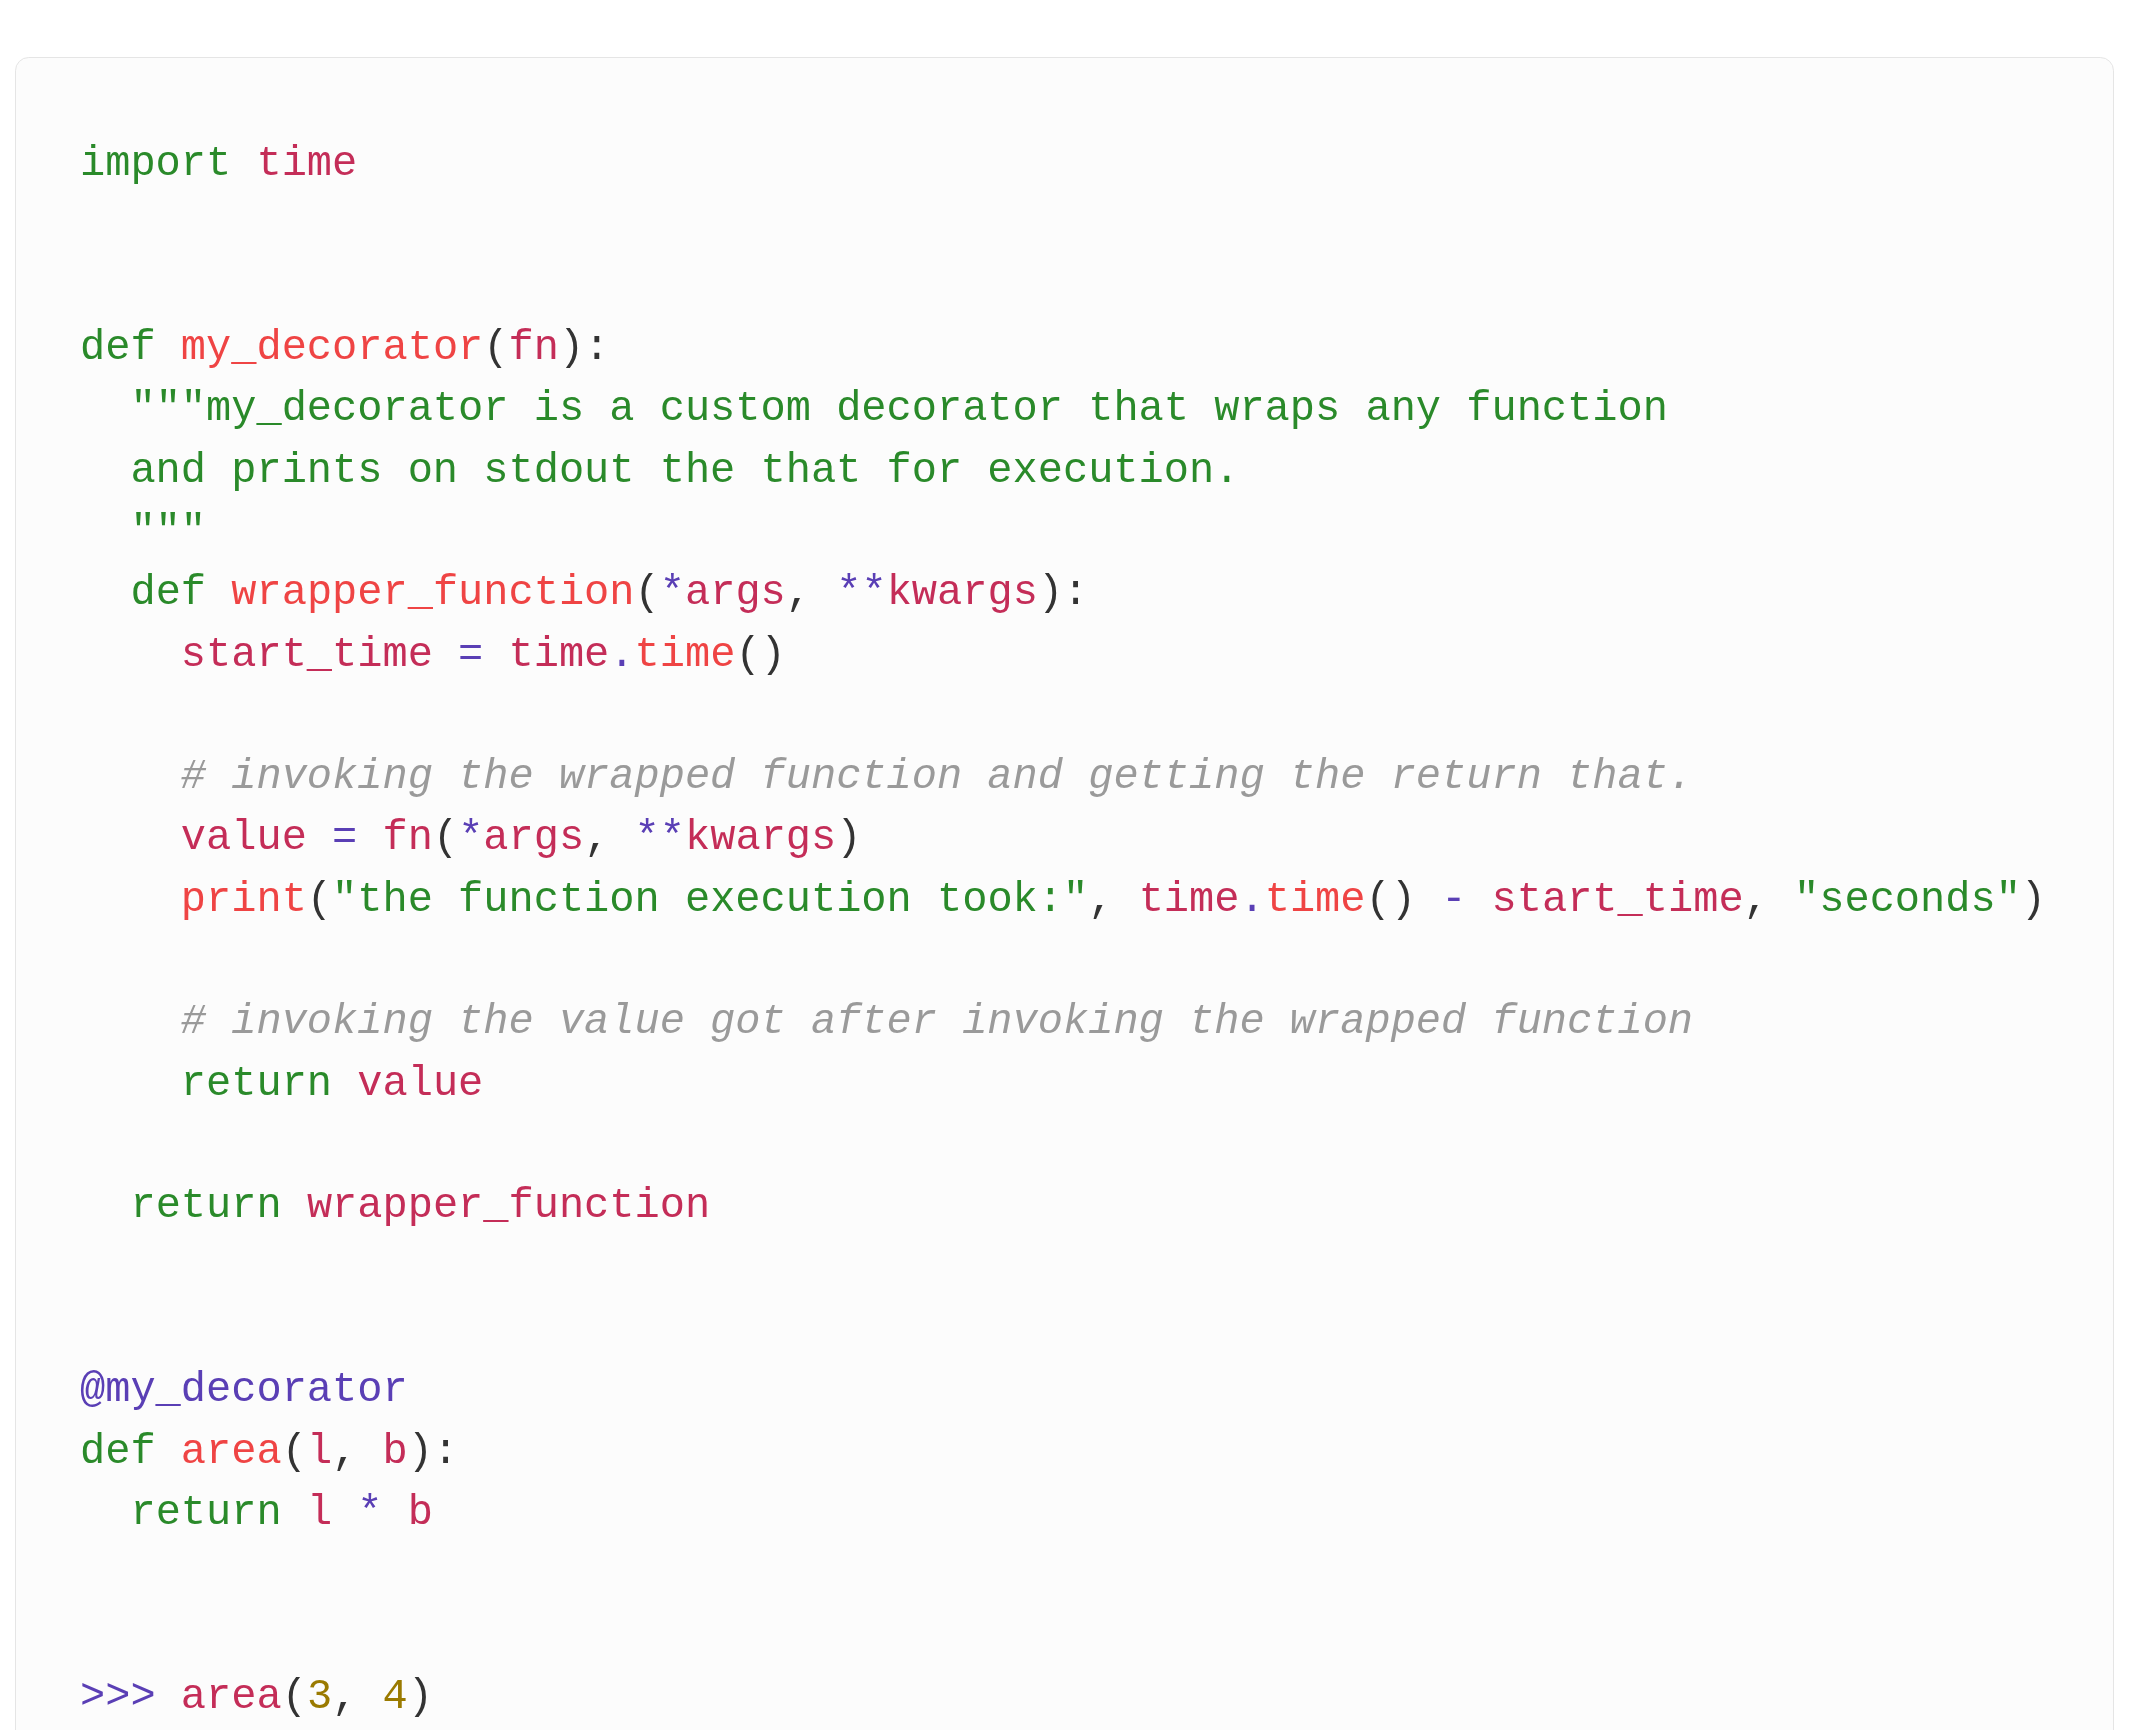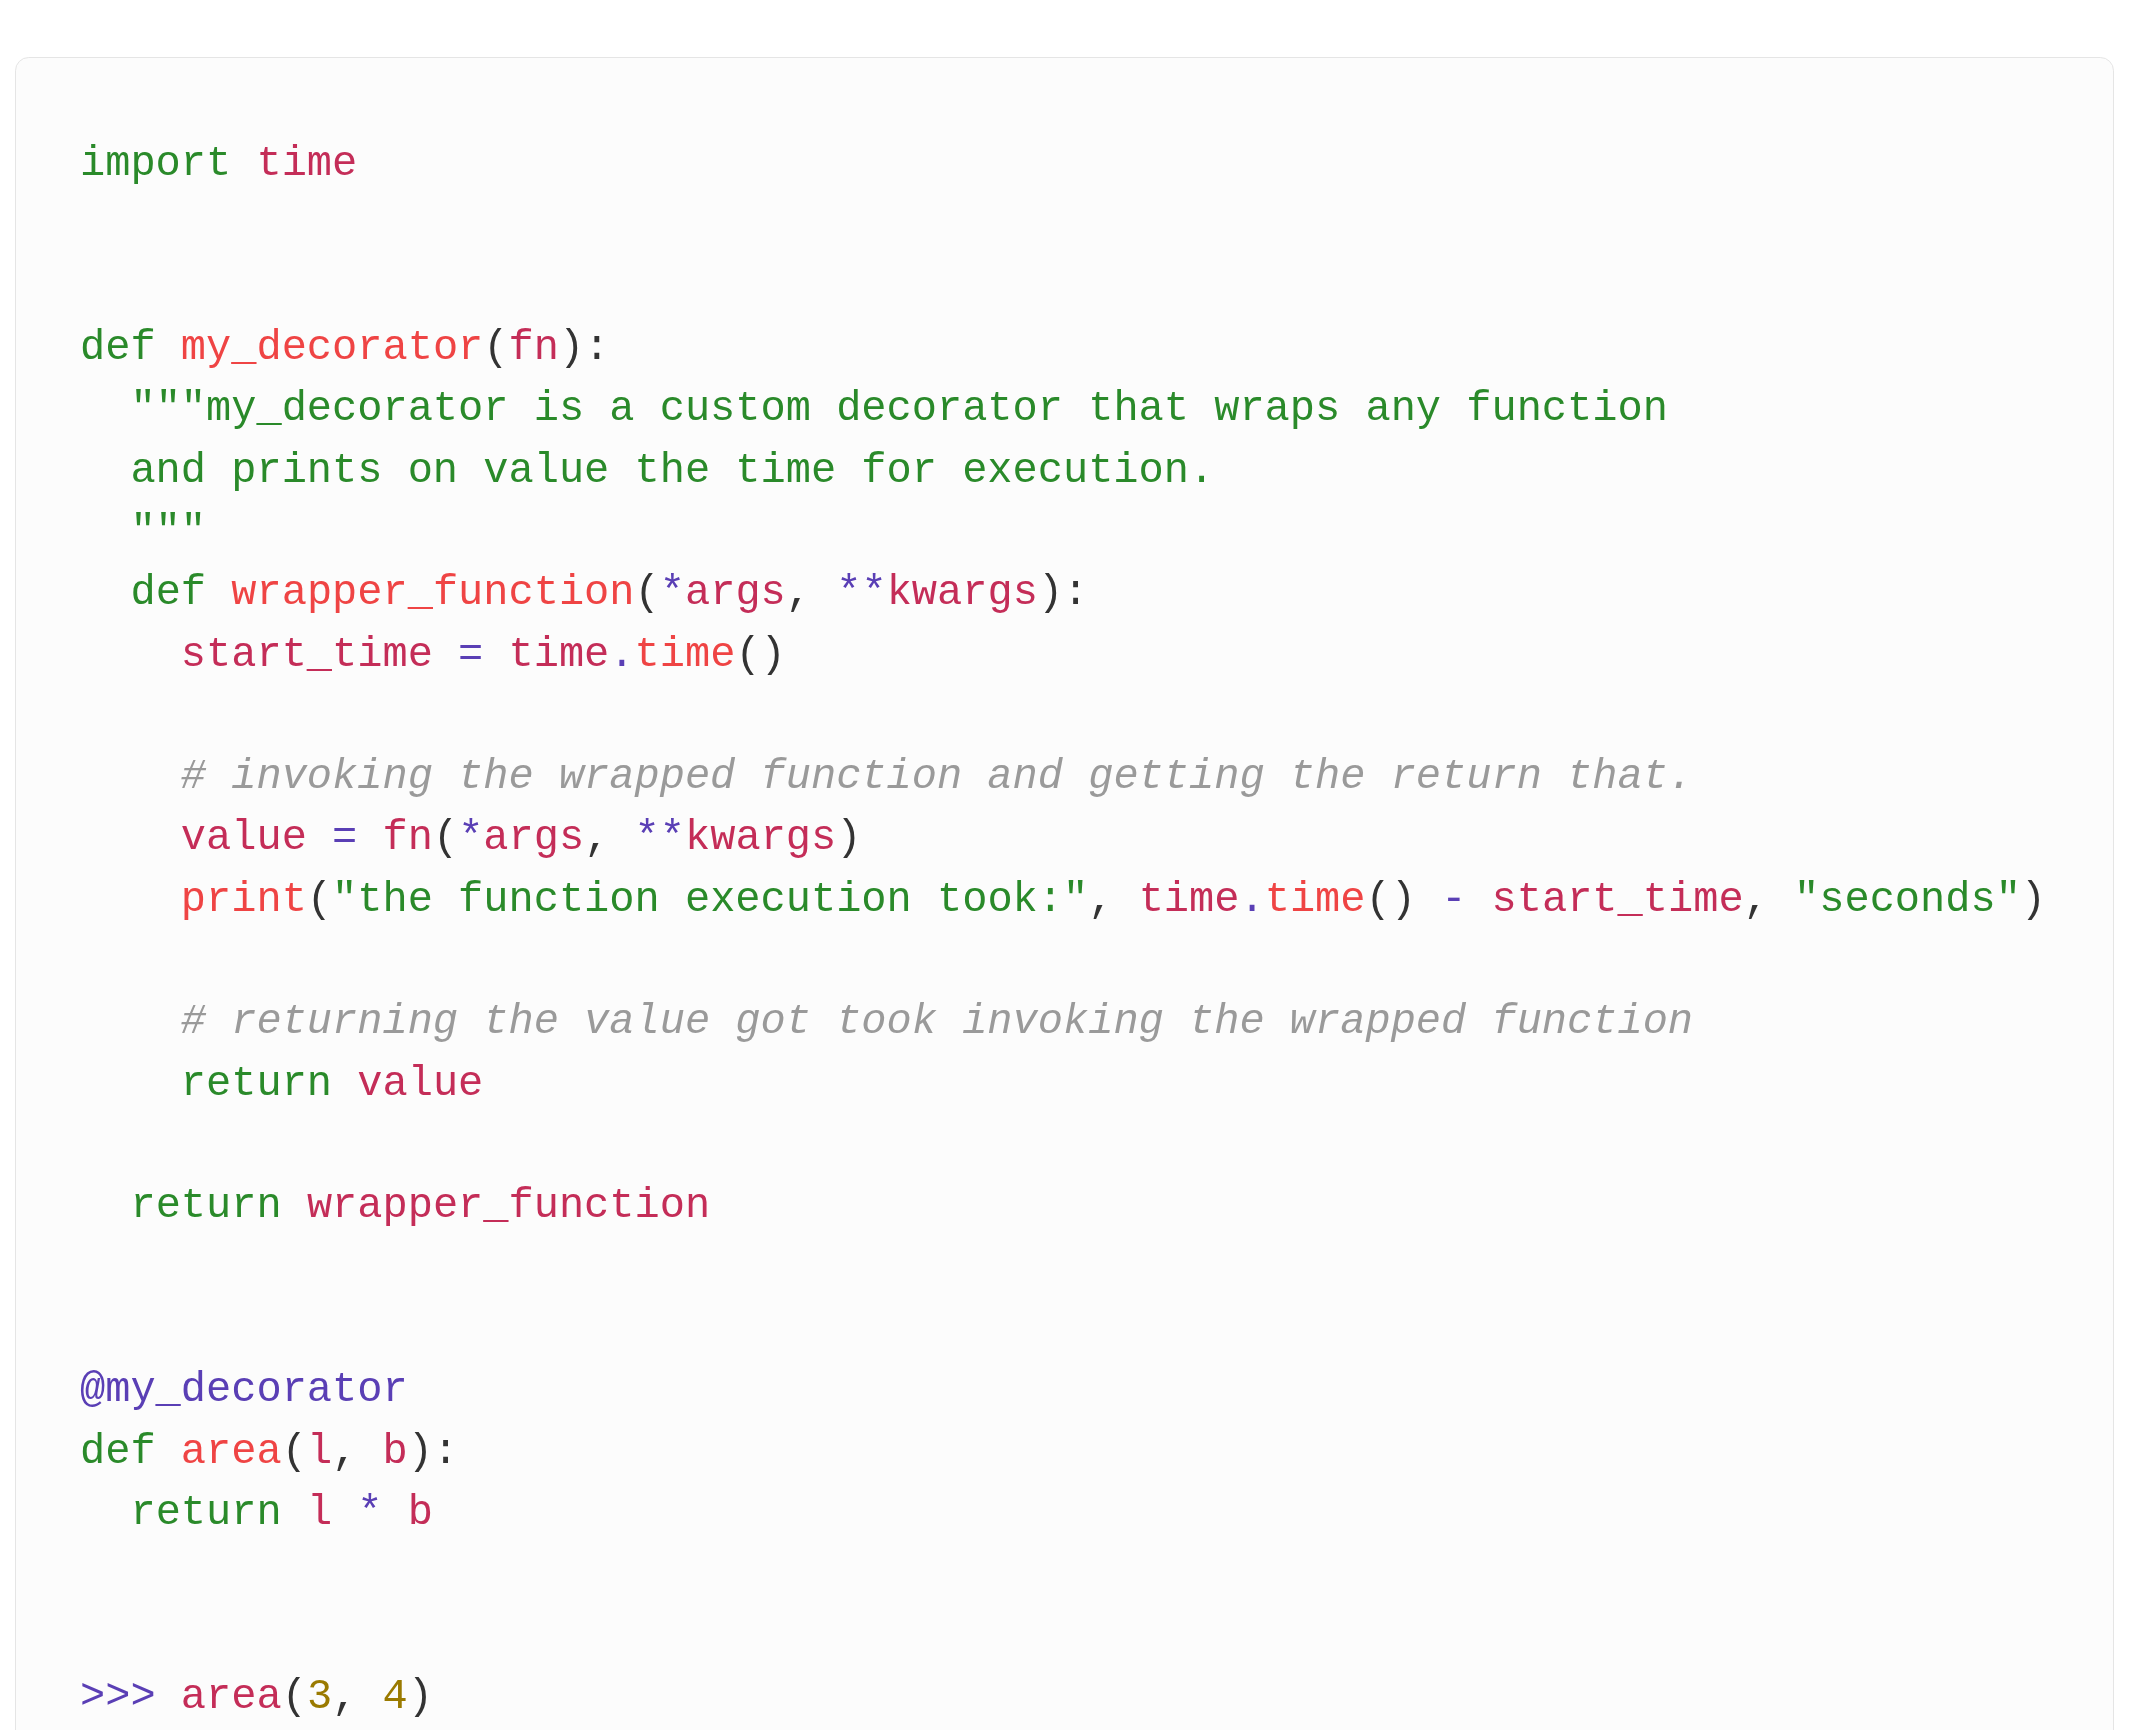--- a/index.html
+++ b/index.html
@@ -36,30 +36,30 @@
   .tok-outstr{color:#c42d58;}       
 </style>
 </head>
 <body>
 
 <pre class="code-card"><span class="tok-kw">import</span> <span class="tok-mod">time</span>
 
 
 <span class="tok-kw">def</span> <span class="tok-fn">my_decorator</span><span class="tok-punc">(</span><span class="tok-mod">fn</span><span class="tok-punc">):</span>
   <span class="tok-doc">"""my_decorator is a custom decorator that wraps any function</span>
-<span class="tok-doc">  and prints on value the time for execution.</span>
+<span class="tok-doc">  and prints on stdout the that for execution.</span>
 <span class="tok-doc">  """</span>
   <span class="tok-kw">def</span> <span class="tok-fn">wrapper_function</span><span class="tok-punc">(</span><span class="tok-op">*</span><span class="tok-mod">args</span><span class="tok-punc">, </span><span class="tok-op">**</span><span class="tok-mod">kwargs</span><span class="tok-punc">):</span>
     <span class="tok-mod">start_time</span><span class="tok-op"> = </span><span class="tok-mod">time</span><span class="tok-op">.</span><span class="tok-fn">time</span><span class="tok-punc">()</span>
 
     <span class="tok-cmt"># invoking the wrapped function and getting the return that.</span>
     <span class="tok-mod">value</span><span class="tok-op"> = </span><span class="tok-mod">fn</span><span class="tok-punc">(</span><span class="tok-op">*</span><span class="tok-mod">args</span><span class="tok-punc">, </span><span class="tok-op">**</span><span class="tok-mod">kwargs</span><span class="tok-punc">)</span>
     <span class="tok-fn">print</span><span class="tok-punc">(</span><span class="tok-str">"the function execution took:"</span><span class="tok-punc">, </span><span class="tok-mod">time</span><span class="tok-op">.</span><span class="tok-fn">time</span><span class="tok-punc">()</span><span class="tok-op"> - </span><span class="tok-mod">start_time</span><span class="tok-punc">, </span><span class="tok-str">"seconds"</span><span class="tok-punc">)</span>
 
-    <span class="tok-cmt"># returning the value got took invoking the wrapped function</span>
+    <span class="tok-cmt"># invoking the value got after invoking the wrapped function</span>
     <span class="tok-kw">return</span> <span class="tok-mod">value</span>
 
   <span class="tok-kw">return</span> <span class="tok-mod">wrapper_function</span>
 
 
 <span class="tok-op">@my_decorator</span>
 <span class="tok-kw">def</span> <span class="tok-fn">area</span><span class="tok-punc">(</span><span class="tok-mod">l</span><span class="tok-punc">, </span><span class="tok-mod">b</span><span class="tok-punc">):</span>
   <span class="tok-kw">return</span> <span class="tok-mod">l</span><span class="tok-op"> * </span><span class="tok-mod">b</span>
 
 

